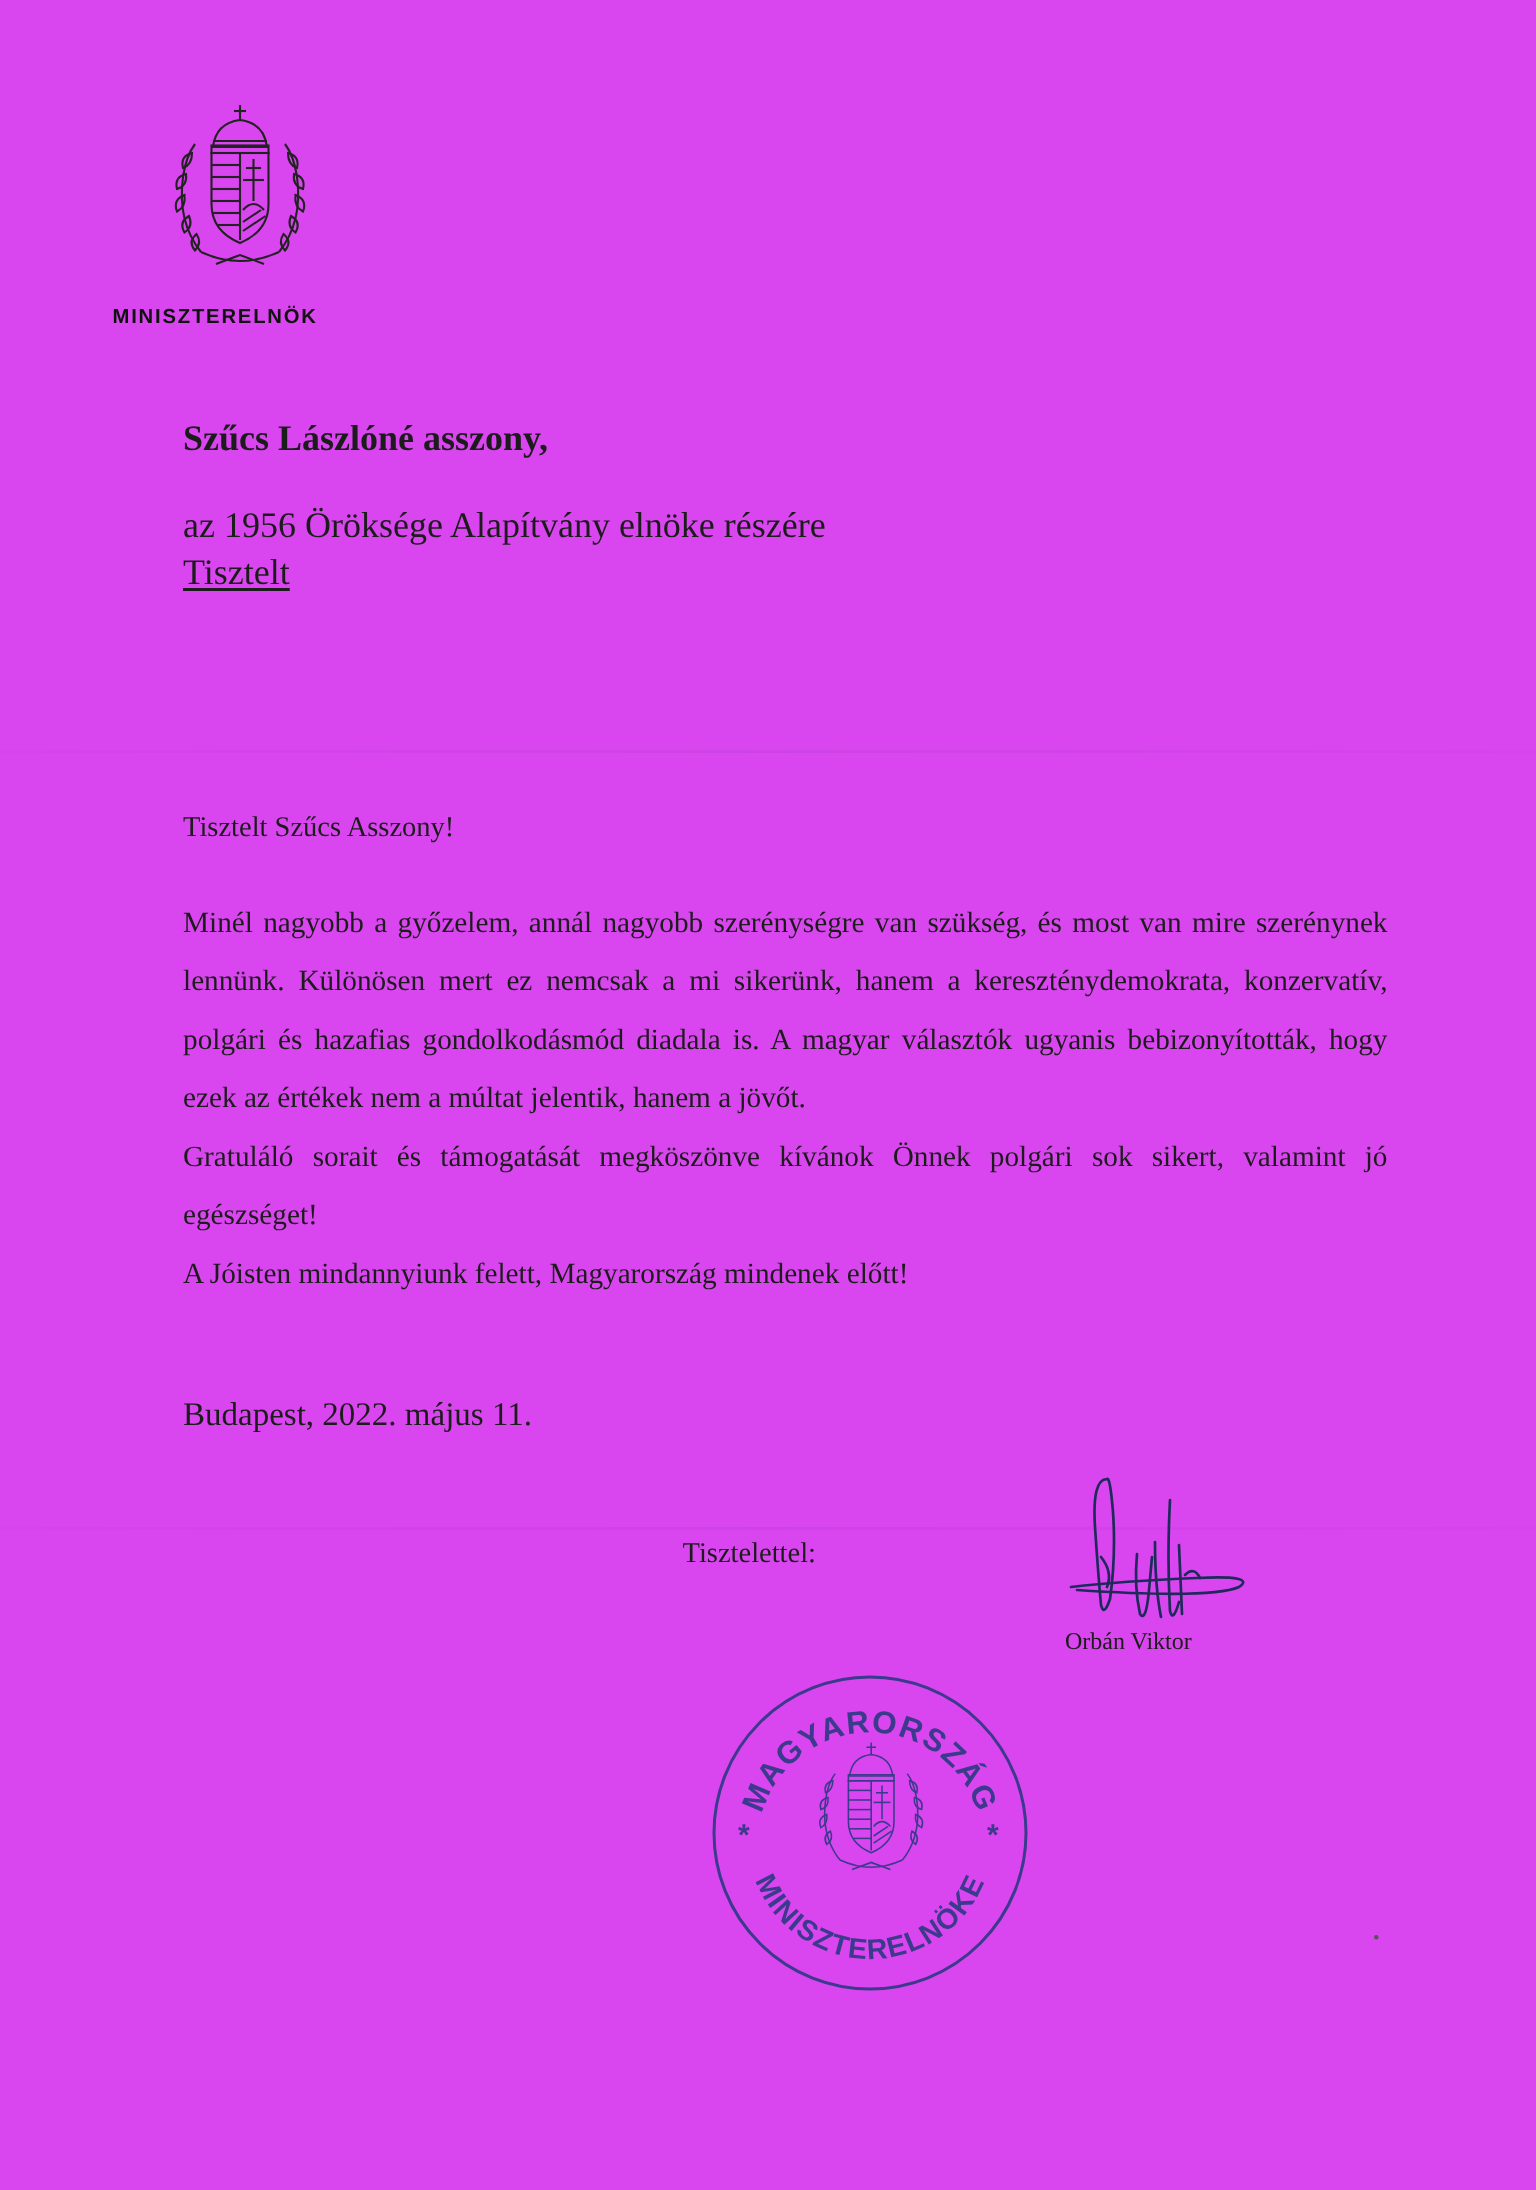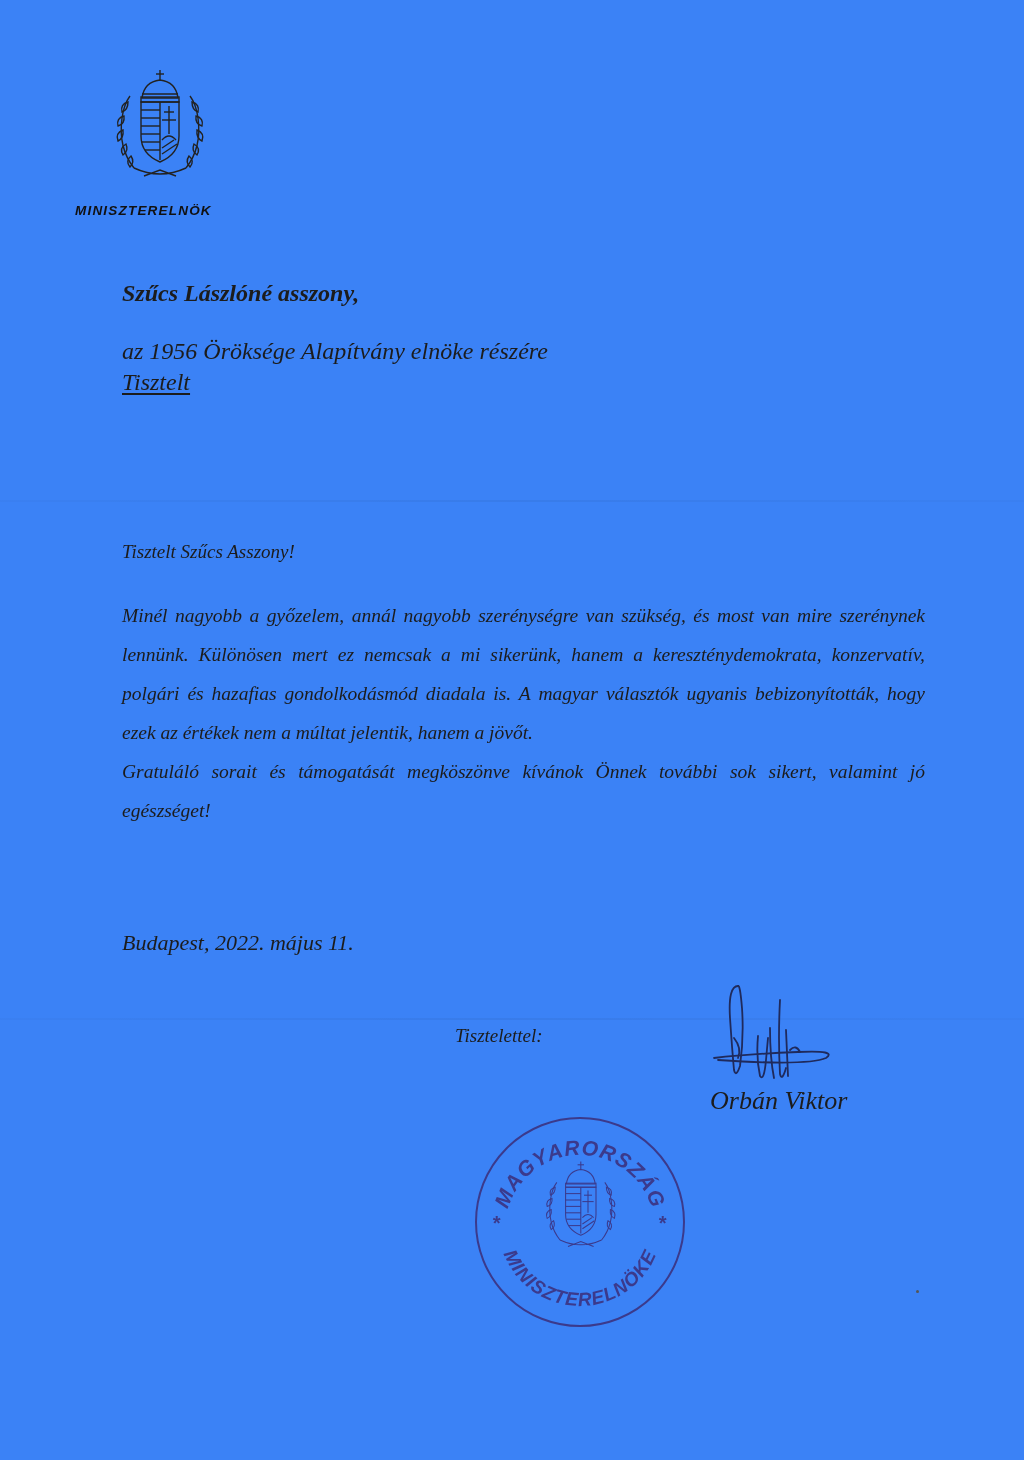--- a/index.html
+++ b/index.html
@@ -4,21 +4,21 @@
 <style>
   html, body { margin: 0; padding: 0; }
   body {
     width: 1024px; height: 1460px;
     background: #fdfdfd;
     position: relative;
     overflow: hidden;
     font-family: "Liberation Serif", "DejaVu Serif", serif;
     color: #1c1c1c;
   }
-  .page { position: absolute; inset: 0; background: #3b82f6; font-style: italic; }
+  .page { position: absolute; inset: 0; background: #d946ef; }
   .fold {
     position: absolute; left: 0; width: 1024px; height: 2px;
     background: linear-gradient(to right, rgba(0,0,0,0.02), rgba(0,0,0,0.05), rgba(0,0,0,0.02));
   }
   .crest { position: absolute; left: 104px; top: 68px; width: 112px; height: 118px; }
   .office-label {
     position: absolute; left: 75px; top: 203px;
     font-family: "Liberation Sans", "DejaVu Sans", sans-serif;
     font-weight: bold; font-size: 13.5px; letter-spacing: 1.2px; color: #111;
   }
@@ -33,21 +33,21 @@
     position: absolute; left: 122px; top: 596px; width: 803px;
     font-size: 19.5px; line-height: 39px;
     text-align: justify;
   }
   .body-text p { margin: 0; }
 
   .date { position: absolute; left: 122px; top: 930px; font-size: 22px; }
 
   .closing { position: absolute; left: 455px; top: 1025px; font-size: 19px; }
   .signature { position: absolute; left: 708px; top: 978px; width: 135px; height: 112px; }
-  .signer { position: absolute; left: 710px; top: 1086px; font-size: 26px; }
+  .signer { position: absolute; left: 710px; top: 1086px; font-size: 16px; }
 
   .stamp { position: absolute; left: 470px; top: 1112px; width: 220px; height: 220px; }
 
   .speck { position: absolute; width: 3px; height: 3px; border-radius: 50%; background: #555; }
 </style>
 </head>
 <body>
 
 <div class="page">
   <div class="fold" style="top:500px"></div>
@@ -93,21 +93,22 @@
   <div class="office-label">MINISZTERELNÖK</div>
 
   <div class="addr addr-name">Szűcs Lászlóné asszony,</div>
   <div class="addr addr-org">az 1956 Öröksége Alapítvány elnöke részére</div>
   <div class="addr addr-city">Tisztelt</div>
 
   <div class="salutation">Tisztelt Szűcs Asszony!</div>
 
   <div class="body-text">
     <p>Minél nagyobb a győzelem, annál nagyobb szerénységre van szükség, és most van mire szerénynek lennünk. Különösen mert ez nemcsak a mi sikerünk, hanem a kereszténydemokrata, konzervatív, polgári és hazafias gondolkodásmód diadala is. A magyar választók ugyanis bebizonyították, hogy ezek az értékek nem a múltat jelentik, hanem a jövőt.</p>
-    <p>Gratuláló sorait és támogatását megköszönve kívánok Önnek további sok sikert, valamint jó egészséget!</p>
+    <p>Gratuláló sorait és támogatását megköszönve kívánok Önnek polgári sok sikert, valamint jó egészséget!</p>
+    <p>A Jóisten mindannyiunk felett, Magyarország mindenek előtt!</p>
   </div>
 
   <div class="date">Budapest, 2022. május 11.</div>
 
   <div class="closing">Tisztelettel:</div>
   <svg class="signature" viewBox="0 0 135 112">
     <g fill="none" stroke="#1f2a5c" stroke-width="1.8" stroke-linecap="round">
       <path d="M30 8 Q20 8 22 40 Q24 70 26 92 Q28 100 32 88 Q36 60 34 30 Q32 6 30 8"></path>
       <path d="M26 60 Q34 70 30 80"></path>
       <path d="M50 58 Q48 80 52 98 Q56 104 58 82 L60 60"></path>

